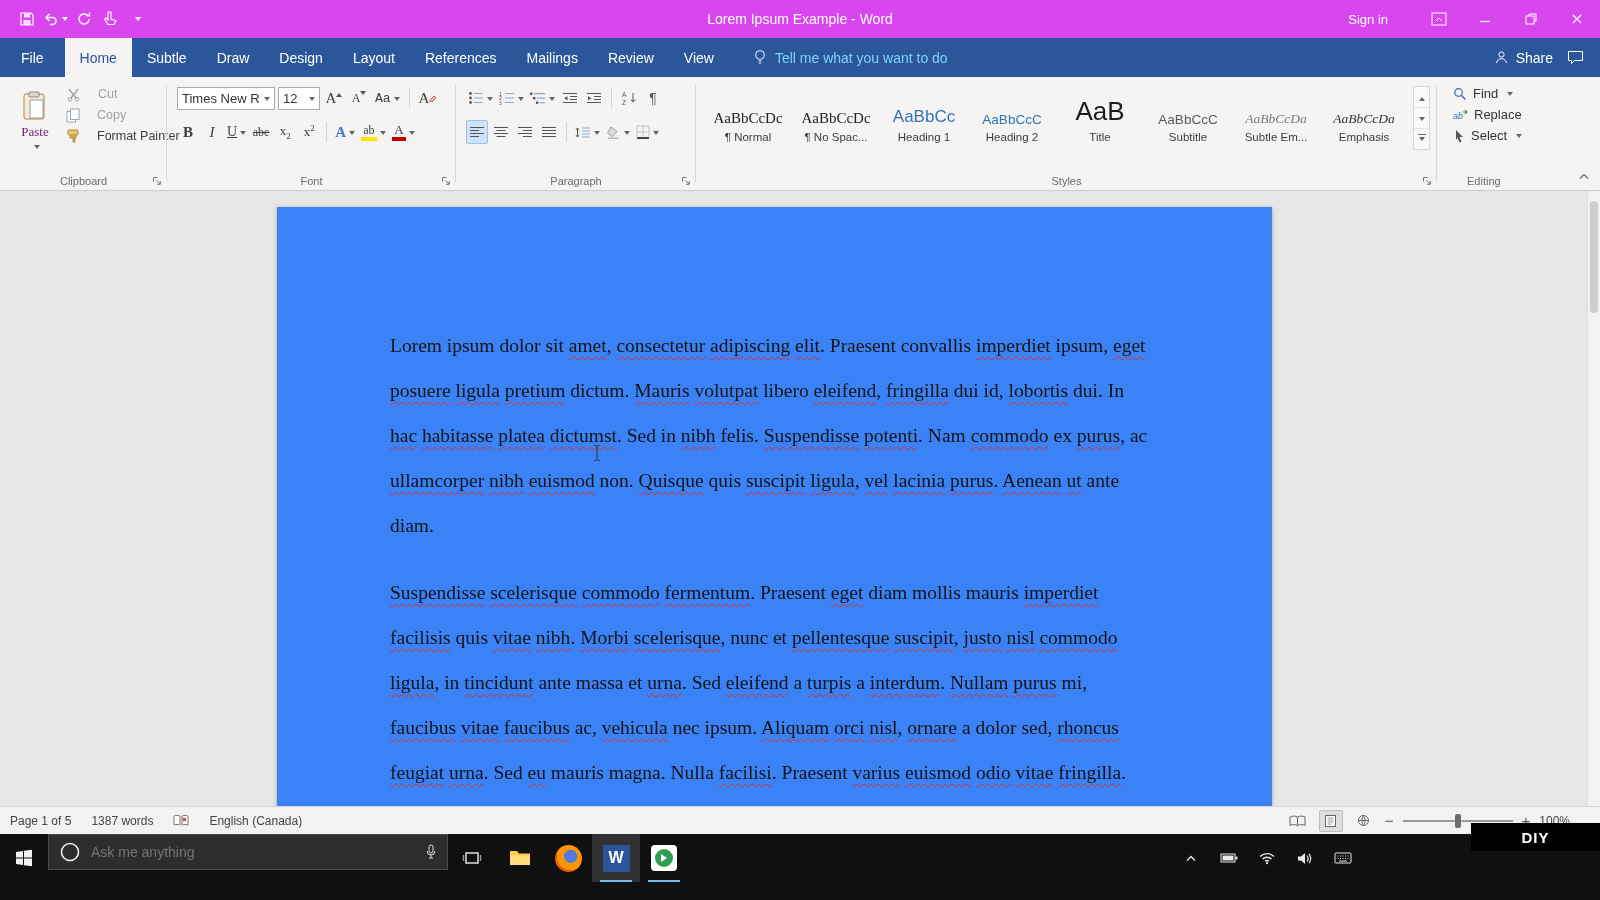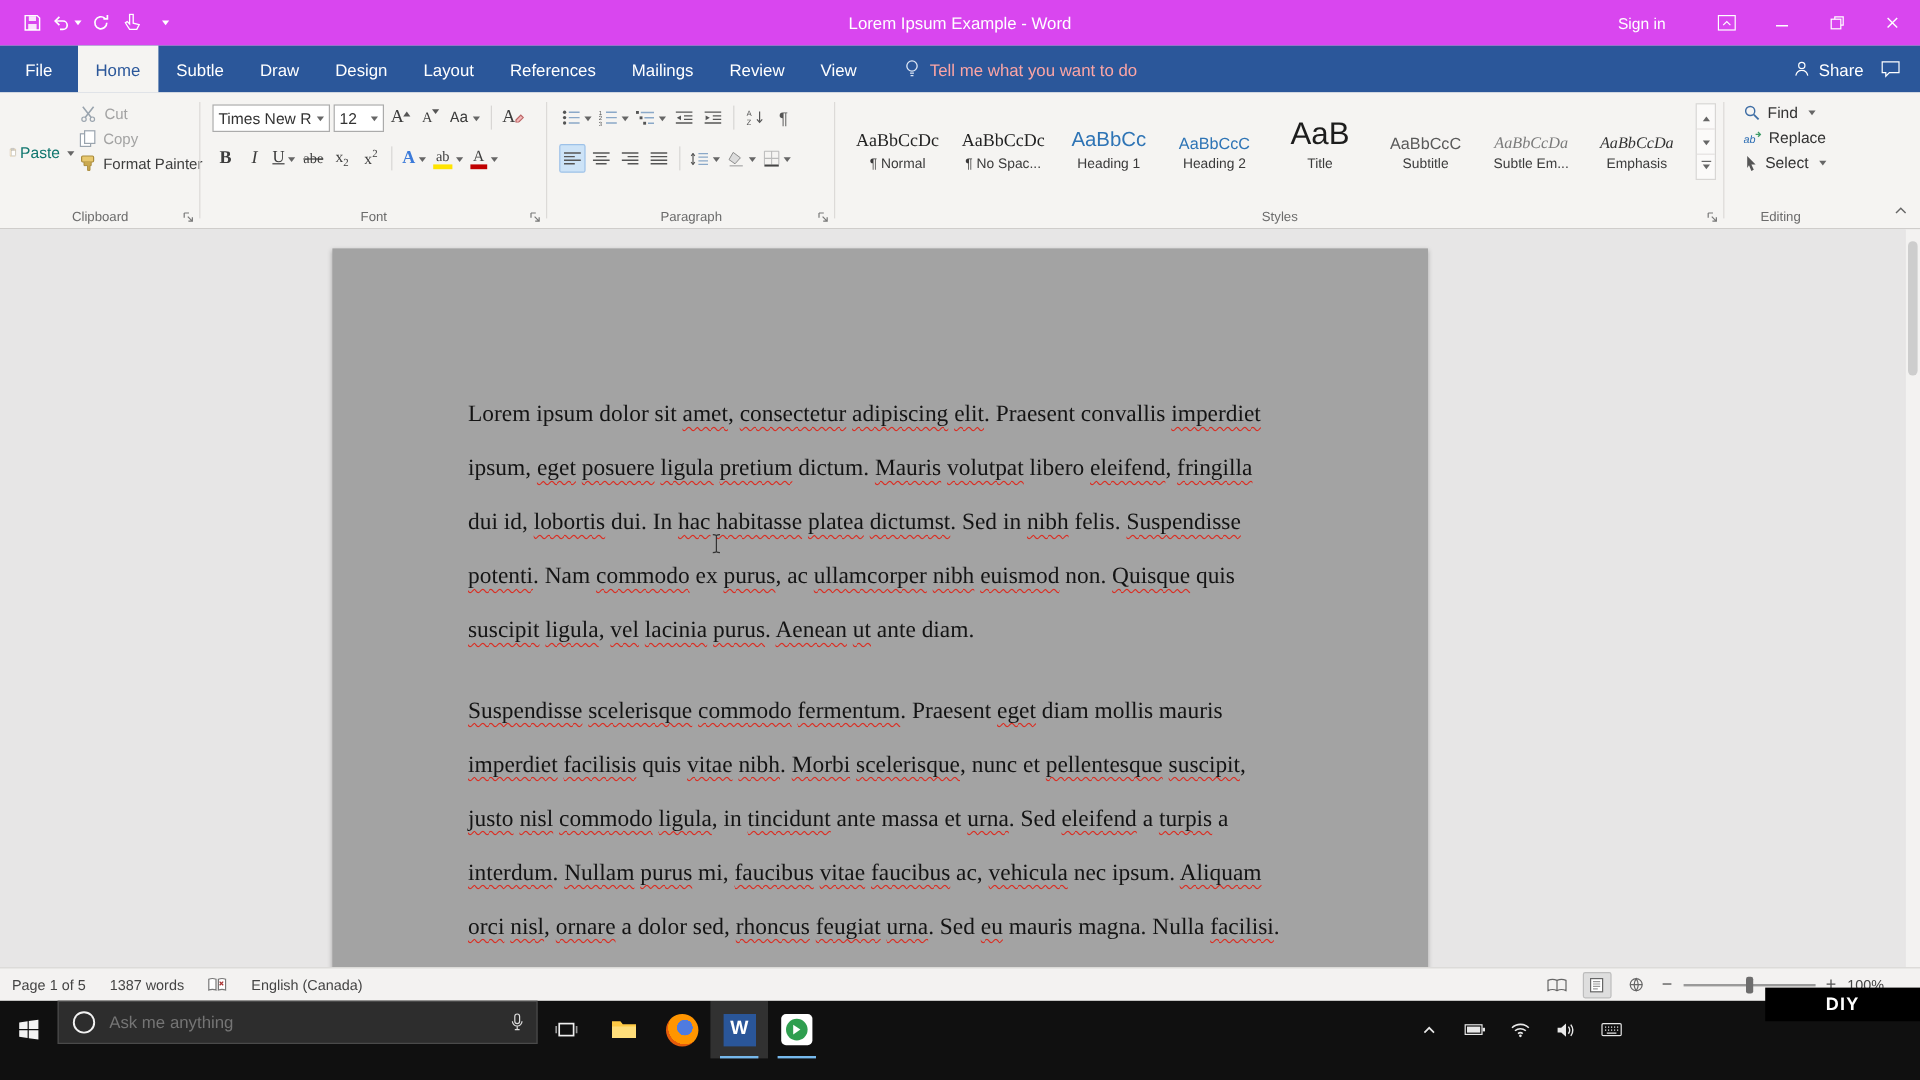--- a/index.html
+++ b/index.html
@@ -16,40 +16,40 @@
   .signin{font-size:13px;margin-right:28px;}
   .winbtn{width:46px;height:100%;display:flex;align-items:center;justify-content:center;}
   .car{display:inline-block;width:0;height:0;border:3.5px solid transparent;border-top:4px solid #666;margin-left:3px;position:relative;top:2px;}
   .car.white{border-top-color:#fff;top:1px;}
 
   
   .tabrow{position:absolute;top:38px;left:0;right:0;height:39px;background:#2b579a;display:flex;align-items:stretch;color:#fff;font-size:14px;}
   .tab{padding:0 15px;display:flex;align-items:center;}
   .tab.file{padding:0 21px;}
   .tab.active{background:#f5f4f2;color:#2b579a;}
-  .tellme{display:flex;align-items:center;gap:8px;margin-left:24px;color:#fca5a5;}
+  .tellme{display:flex;align-items:center;gap:8px;margin-left:24px;color:#7dd3fc;}
   .share{margin-left:auto;display:flex;align-items:center;gap:7px;margin-right:14px;}
   .commentbtn{display:flex;align-items:center;margin-right:16px;}
 
   
   .ribbon{position:absolute;top:77px;left:0;right:0;height:114px;background:#f5f4f2;border-bottom:1px solid #cfcdcb;display:flex;}
   .rgroup{position:relative;height:100%;}
   .rgroup::after{content:"";position:absolute;right:0;top:8px;bottom:8px;width:1px;background:#dcdad8;}
   .g-editing::after{display:none;}
   .glabel{position:absolute;bottom:3px;left:0;right:0;text-align:center;font-size:11px;color:#6b6b6b;}
   .dlaunch{position:absolute;right:5px;bottom:4px;}
   .g-clipboard{width:167px;}
   .g-font{width:289px;}
   .g-paragraph{width:240px;}
   .g-styles{width:741px;}
   .g-editing{flex:1;}
 
-  .paste-btn{position:absolute;left:8px;top:8px;width:54px;height:78px;display:flex;flex-direction:row;align-items:center;justify-content:flex-start;gap:3px;border-radius:2px;font-size:13px;color:#0f766e;padding-top:6px;}
+  .paste-btn{position:absolute;left:8px;top:8px;width:54px;height:78px;display:flex;flex-direction:column;align-items:center;justify-content:flex-start;gap:3px;border-radius:2px;font-size:13px;color:#701a75;padding-top:6px;font-family:Liberation Serif, serif;}
   .clip-col{position:absolute;left:66px;top:10px;display:flex;flex-direction:column;gap:6px;}
-  .icon-lbl{display:flex;align-items:center;gap:6px;font-size:12.5px;color:#3d3d3d;white-space:nowrap;}
+  .icon-lbl{display:flex;align-items:flex-start;gap:17px;font-size:12.5px;color:#3d3d3d;white-space:nowrap;}
   .icon-lbl.disabled{color:#a3a3a3;}
 
   .font-row1{position:absolute;top:9px;left:10px;display:flex;align-items:center;gap:3px;}
   .font-row2{position:absolute;top:43px;left:10px;display:flex;align-items:center;gap:2px;}
   .combo{height:23px;background:#fff;border:1px solid #ababab;display:flex;align-items:center;font-size:13px;color:#333;padding:0 4px;}
   .combo.fontname{width:98px;}
   .combo.fontsize{width:42px;}
   .combo .car{margin-left:auto;}
   .sbtn{height:24px;min-width:22px;display:flex;align-items:center;justify-content:center;padding:0 2px;border-radius:2px;color:#3d3d3d;}
   .sbtn.sel{background:#cde3f7;border:1px solid #9dc1e8;}
@@ -89,21 +89,21 @@
   .tri-up2{width:0;height:0;border:3.5px solid transparent;border-bottom:4px solid #666;}
   .tri-dn2{width:0;height:0;border:3.5px solid transparent;border-top:4px solid #666;position:relative;top:2px;}
   .more-bar{width:8px;height:1.5px;background:#666;margin-bottom:2px;}
 
   .edit-col{position:absolute;top:9px;left:16px;display:flex;flex-direction:column;gap:6px;}
   .edit-item{display:flex;align-items:center;gap:6px;font-size:13px;color:#333;}
   .collapse-btn{position:absolute;right:10px;bottom:6px;}
 
   
   .docarea{position:absolute;top:191px;left:0;right:0;height:615px;background:#e7e6e6;overflow:hidden;}
-  .page{position:absolute;left:277px;top:16px;width:913px;height:660px;background:#a3a3a3;box-shadow:0 1px 4px rgba(0,0,0,.28);}
+  .page{position:absolute;left:277px;top:16px;width:995px;height:660px;background:#3b82f6;box-shadow:0 1px 4px rgba(0,0,0,.28);}
   .pagetext{padding:116px 119px 0 113px;font-family:"Liberation Serif",serif;font-size:19.5px;line-height:45px;color:#141414;}
   .pagetext p{margin-bottom:22px;}
   .sp{text-decoration-line:underline;text-decoration-style:wavy;text-decoration-color:#d93025;text-decoration-thickness:1px;text-underline-offset:4px;}
   .ibeam{position:absolute;left:592px;top:253px;}
   .docscroll{position:absolute;right:0;top:0;bottom:0;width:13px;background:#f3f2f1;border-left:1px solid #e1e0df;}
   .docthumb{position:absolute;left:2px;right:2px;top:10px;height:112px;background:#cdcdcd;border-radius:4px;}
 
   
   .statusbar{position:absolute;top:806px;left:0;right:0;height:28px;background:#f3f2f1;border-top:1px solid #d8d6d4;display:flex;align-items:center;font-size:12px;color:#444;}
   .sb-item{padding:0 10px;display:flex;align-items:center;gap:5px;}

